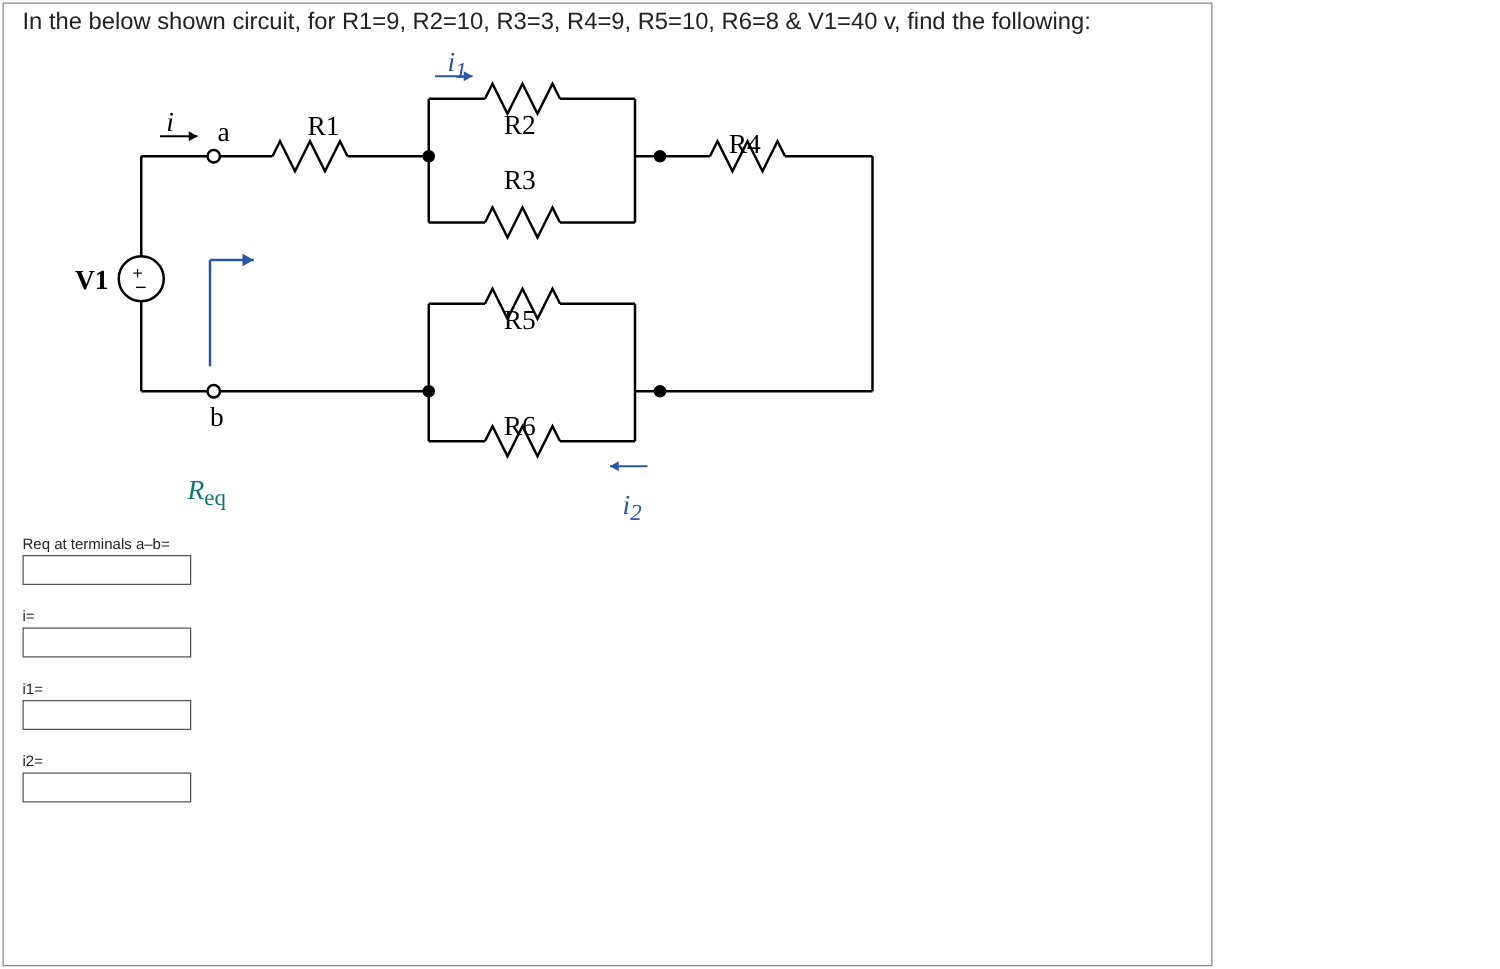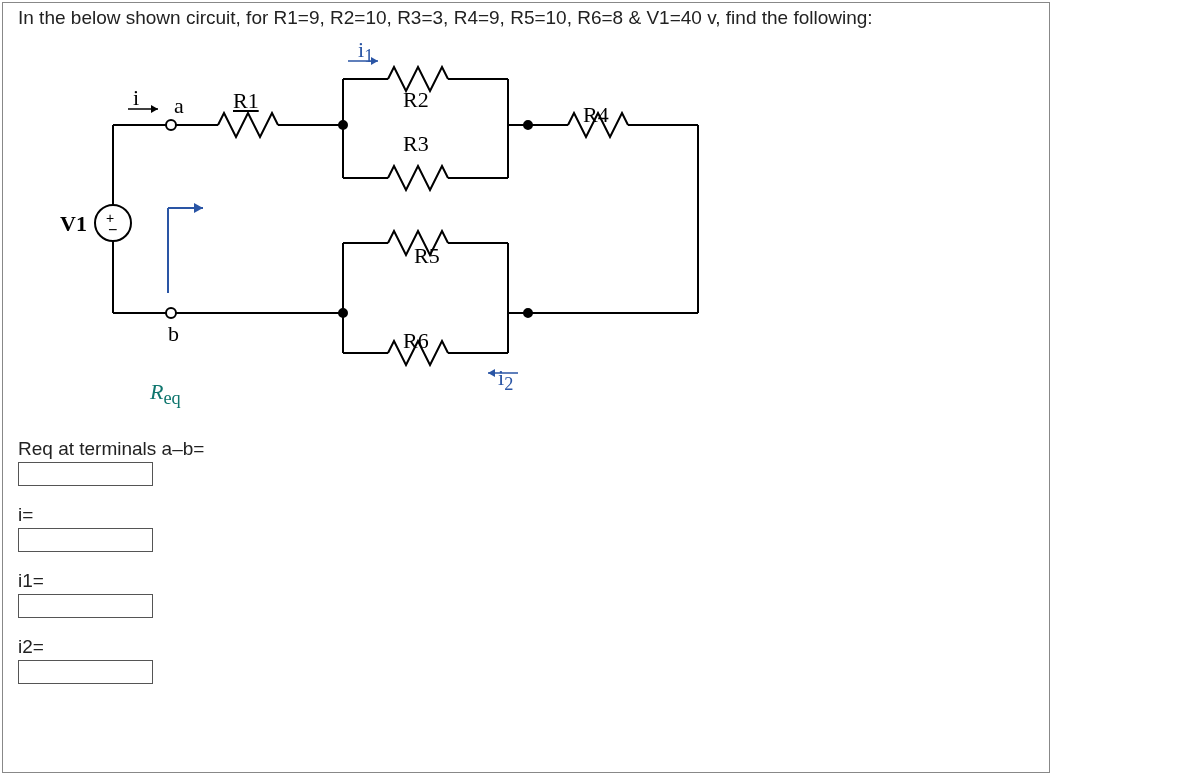--- a/index.html
+++ b/index.html
@@ -8,21 +8,21 @@
     font-family: Arial, sans-serif;
     font-size: 16px;
     background: #fff;
     width: 1200px;
     height: 775px;
     position: relative;
     box-sizing: border-box;
   }
   .outer {
     border: 1px solid #888;
-    width: 1048px;
+    width: 968px;
     height: 771px;
     margin: 2px;
     position: relative;
     box-sizing: border-box;
   }
   .question-text {
     position: absolute;
     top: 4px;
     left: 15px;
     font-size: 19px;
@@ -34,40 +34,39 @@
     left: 55px;
     width: 700px;
     height: 365px;
   }
   .answers {
     position: absolute;
     top: 425px;
     left: 15px;
   }
   .answer-label {
-    font-size: 19px;
+    font-size: 12px;
     color: #222;
-    margin-top: 10px;
     margin-bottom: 2px;
   }
   .answer-input {
     width: 135px;
     height: 24px;
     border: 1px solid #555;
     font-size: 14px;
     padding: 2px 4px;
     box-sizing: border-box;
     margin-bottom: 18px;
     display: block;
   }
   .clabel {
     font-family: "Times New Roman", serif;
     font-size: 22px;
   }
-  .ital { }
+  .ital { font-style: italic; }
   .req-label { font-style: italic; color: #0f766e; }
 </style>
 </head>
 <body>
 
 <div class="outer">
   <div class="question-text">In the below shown circuit, for R1=9, R2=10, R3=3, R4=9, R5=10, R6=8 &amp; V1=40 v, find the following:</div>
 
   <div class="circuit">
     <svg width="700" height="365" viewBox="0 0 700 365" stroke="#000" stroke-width="2" fill="none">
@@ -146,35 +145,35 @@
       <polygon points="430,330 437,326 437,334" fill="#2a55a5" stroke="none"></polygon>
 
       <line x1="110" y1="165" x2="110" y2="250" stroke="#2a55a5" stroke-width="2"></line>
       <line x1="110" y1="165" x2="145" y2="165" stroke="#2a55a5" stroke-width="2"></line>
       <polygon points="145,165 136,160 136,170" fill="#2a55a5" stroke="none"></polygon>
 
     </svg>
 
     
     <div style="position:absolute; left:2px; top:168px;font-weight:bold;" class="clabel">V1</div>
-    <div style="position:absolute; left:175px; top:45px;text-decoration:underline;" class="clabel">R1</div>
+    <div style="position:absolute; left:188px; top:45px;" class="clabel">R1</div>
     <div style="position:absolute; left:345px; top:0px;margin-top:44px;" class="clabel">R2</div>
     <div style="position:absolute; left:345px; top:88px;" class="clabel">R3</div>
     <div style="position:absolute; left:525px; top:59px;" class="clabel">R4</div>
-    <div style="position:absolute; left:356px; top:200px;" class="clabel">R5</div>
+    <div style="position:absolute; left:345px; top:200px;" class="clabel">R5</div>
     <div style="position:absolute; left:345px; top:285px;" class="clabel">R6</div>
 
     <div style="position:absolute; left:75px; top:42px;" class="clabel ital">i</div>
     <div style="position:absolute; left:116px; top:50px;" class="clabel">a</div>
     <div style="position:absolute; left:110px; top:278px;" class="clabel">b</div>
 
     <div style="position:absolute; left:300px; top:-6px; color:#2a55a5;" class="clabel ital">
       <span>i</span><sub>1</sub>
     </div>
-    <div style="position:absolute; left:440px; top:322px; color:#2a55a5;" class="clabel ital">
+    <div style="position:absolute; left:440px; top:348px; color:#2a55a5;" class="clabel ital">
       <span>i</span><sub>2</sub>
     </div>
     <div style="position:absolute; left:92px; top:336px;" class="clabel req-label">
       <span>R</span><sub style="font-style:normal">eq</sub>
     </div>
   </div>
 
   <div class="answers">
     <div class="answer-label">Req at terminals a–b=</div>
     <input class="answer-input" type="text" style="">

